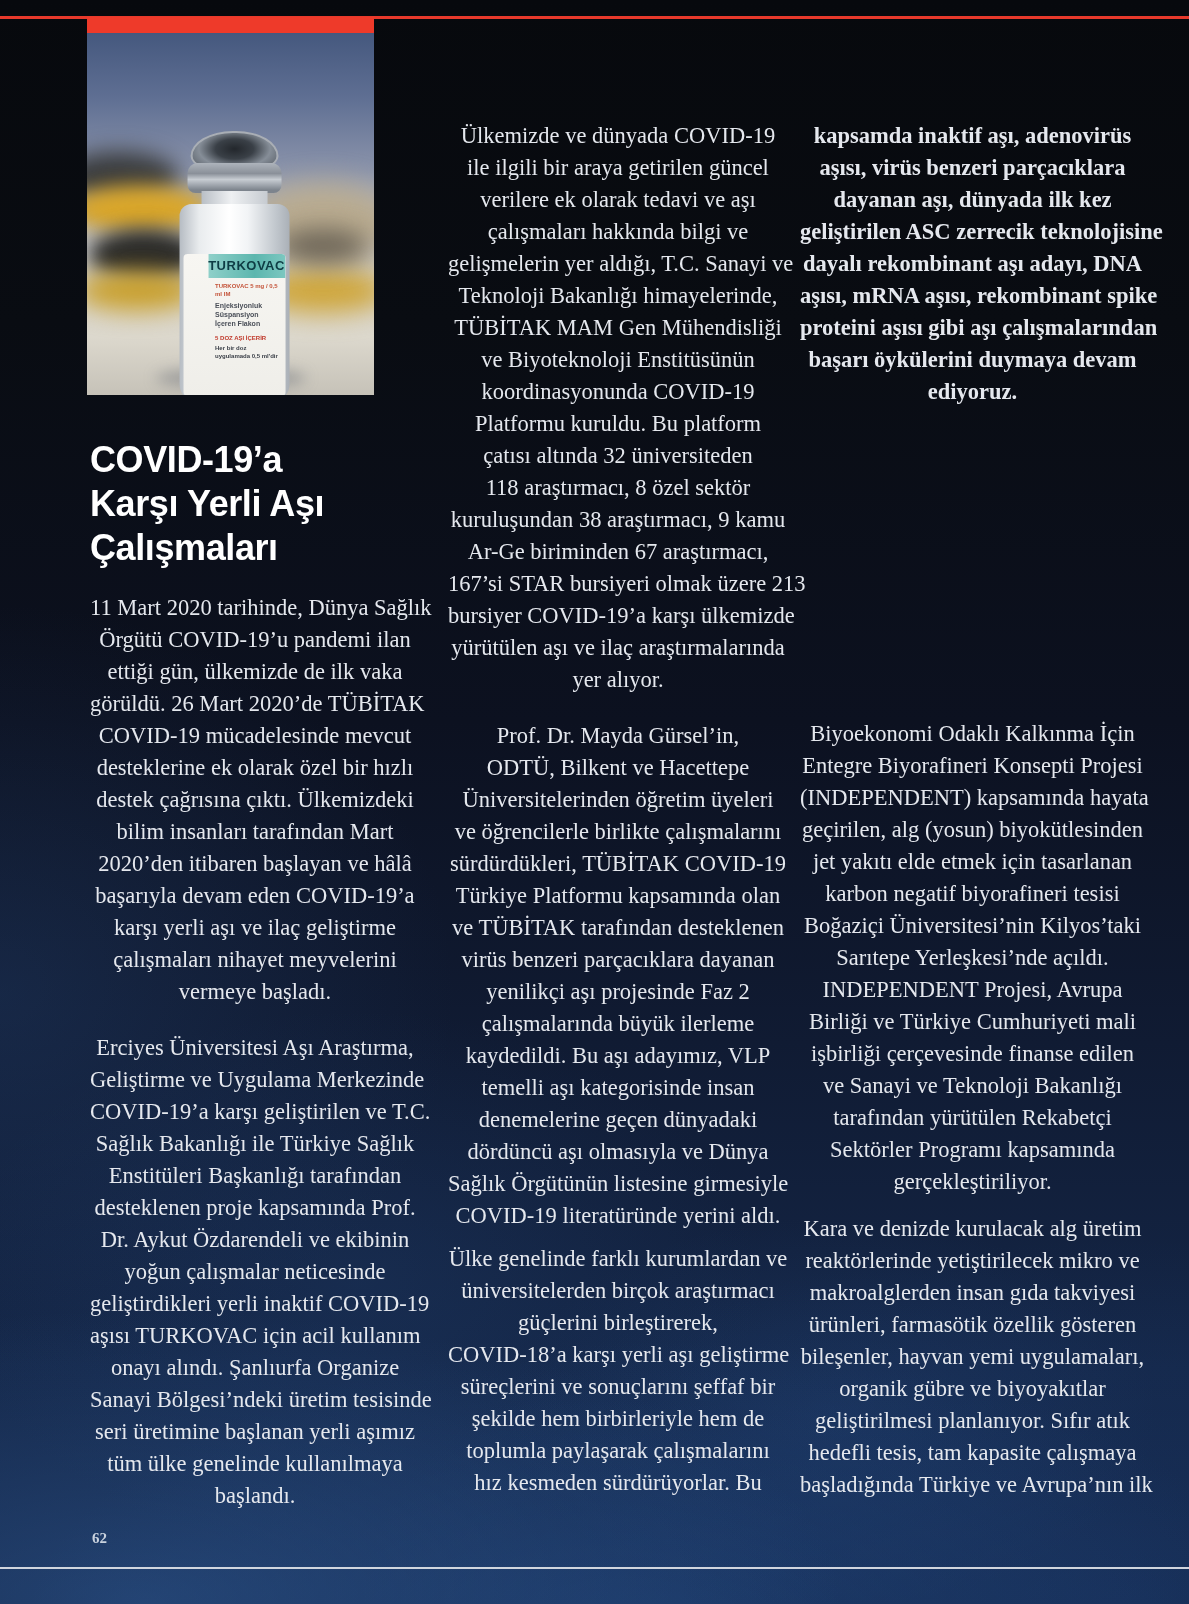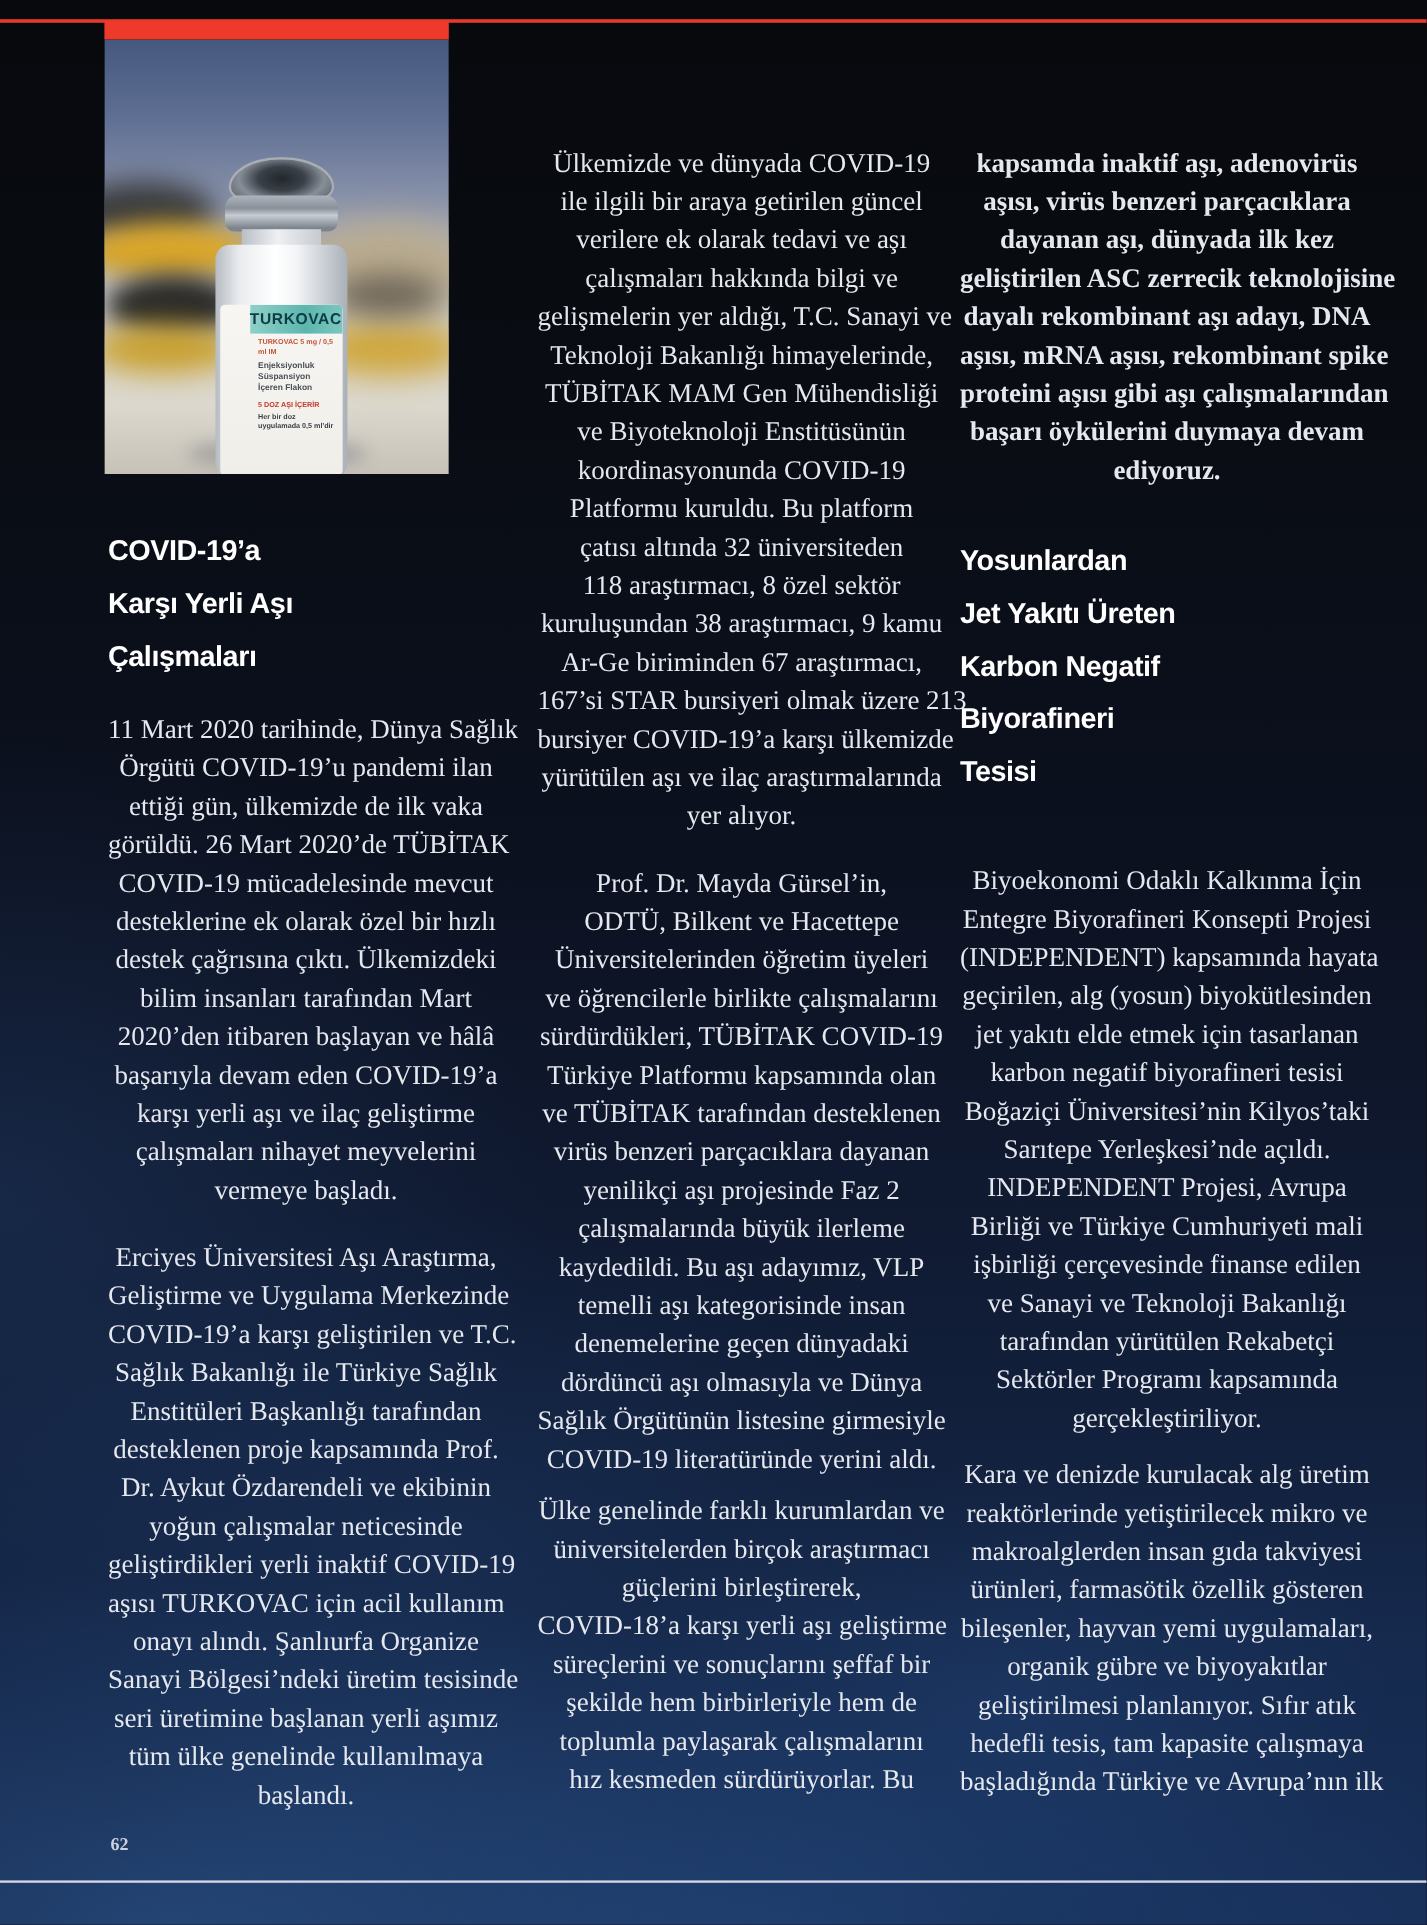--- a/index.html
+++ b/index.html
@@ -46,21 +46,21 @@
     background:linear-gradient(180deg,#f7f6f2,#efeee9);padding-left:25px;}
   .label-band{height:24px;background:linear-gradient(90deg,#8fd0c9,#5cb6ae 60%,#7cc7c0);
     color:#0e3c44;font:bold 13px/24px "Liberation Sans",sans-serif;text-align:center;letter-spacing:0.5px;}
   .label-sub{color:#c4543a;font:bold 6px/8px "Liberation Sans",sans-serif;margin:4px 7px 0;}
   .label-desc{color:#4a4f58;font:bold 7px/9px "Liberation Sans",sans-serif;margin:3px 7px 0;white-space:pre-line;}
   .label-warn{color:#c0392b;font:bold 6px/7px "Liberation Sans",sans-serif;margin:7px 7px 0;}
   .label-dose{color:#3c4149;font:bold 6px/8px "Liberation Sans",sans-serif;margin:2px 7px 0;}
 
   
   .headline{position:absolute;margin:0;color:#ffffff;font-family:"Liberation Sans",sans-serif;
-    font-weight:bold;font-size:24px;line-height:44px;letter-spacing:-0.4px;white-space:pre;}
+    font-weight:bold;font-size:36px;line-height:44px;letter-spacing:-0.4px;white-space:pre;}
   .bodytext{position:absolute;margin:0;color:#e5e8ee;font-size:22.5px;line-height:32px;white-space:pre;
     font-family:"Liberation Serif",serif;text-align:center;}
   .t1{left:90px;top:438px;width:330px;}
   .c1p1{left:90px;top:592px;width:330px;}
   .c1p2{left:90px;top:1032px;width:330px;}
   .c2p1{left:448px;top:120px;width:340px;}
   .c2p2{left:448px;top:720px;width:340px;}
   .c2p3{left:448px;top:1243px;width:340px;}
   .c3p1{left:800px;top:120px;width:345px;font-weight:bold;}
   .t2{left:800px;top:446px;width:345px;}
@@ -183,25 +183,20 @@
 
   <p class="bodytext c3p1">kapsamda inaktif aşı, adenovirüs
 aşısı, virüs benzeri parçacıklara
 dayanan aşı, dünyada ilk kez
 geliştirilen ASC zerrecik teknolojisine
 dayalı rekombinant aşı adayı, DNA
 aşısı, mRNA aşısı, rekombinant spike
 proteini aşısı gibi aşı çalışmalarından
 başarı öykülerini duymaya devam
 ediyoruz.</p>
-  <h1 class="headline t2">Yosunlardan
-Jet Yakıtı Üreten
-Karbon Negatif
-Biyorafineri
-Tesisi</h1>
   <p class="bodytext c3p3">Kara ve denizde kurulacak alg üretim
 reaktörlerinde yetiştirilecek mikro ve
 makroalglerden insan gıda takviyesi
 ürünleri, farmasötik özellik gösteren
 bileşenler, hayvan yemi uygulamaları,
 organik gübre ve biyoyakıtlar
 geliştirilmesi planlanıyor. Sıfır atık
 hedefli tesis, tam kapasite çalışmaya
 başladığında Türkiye ve Avrupa’nın ilk</p>
   <p class="bodytext c3p2">Biyoekonomi Odaklı Kalkınma İçin

